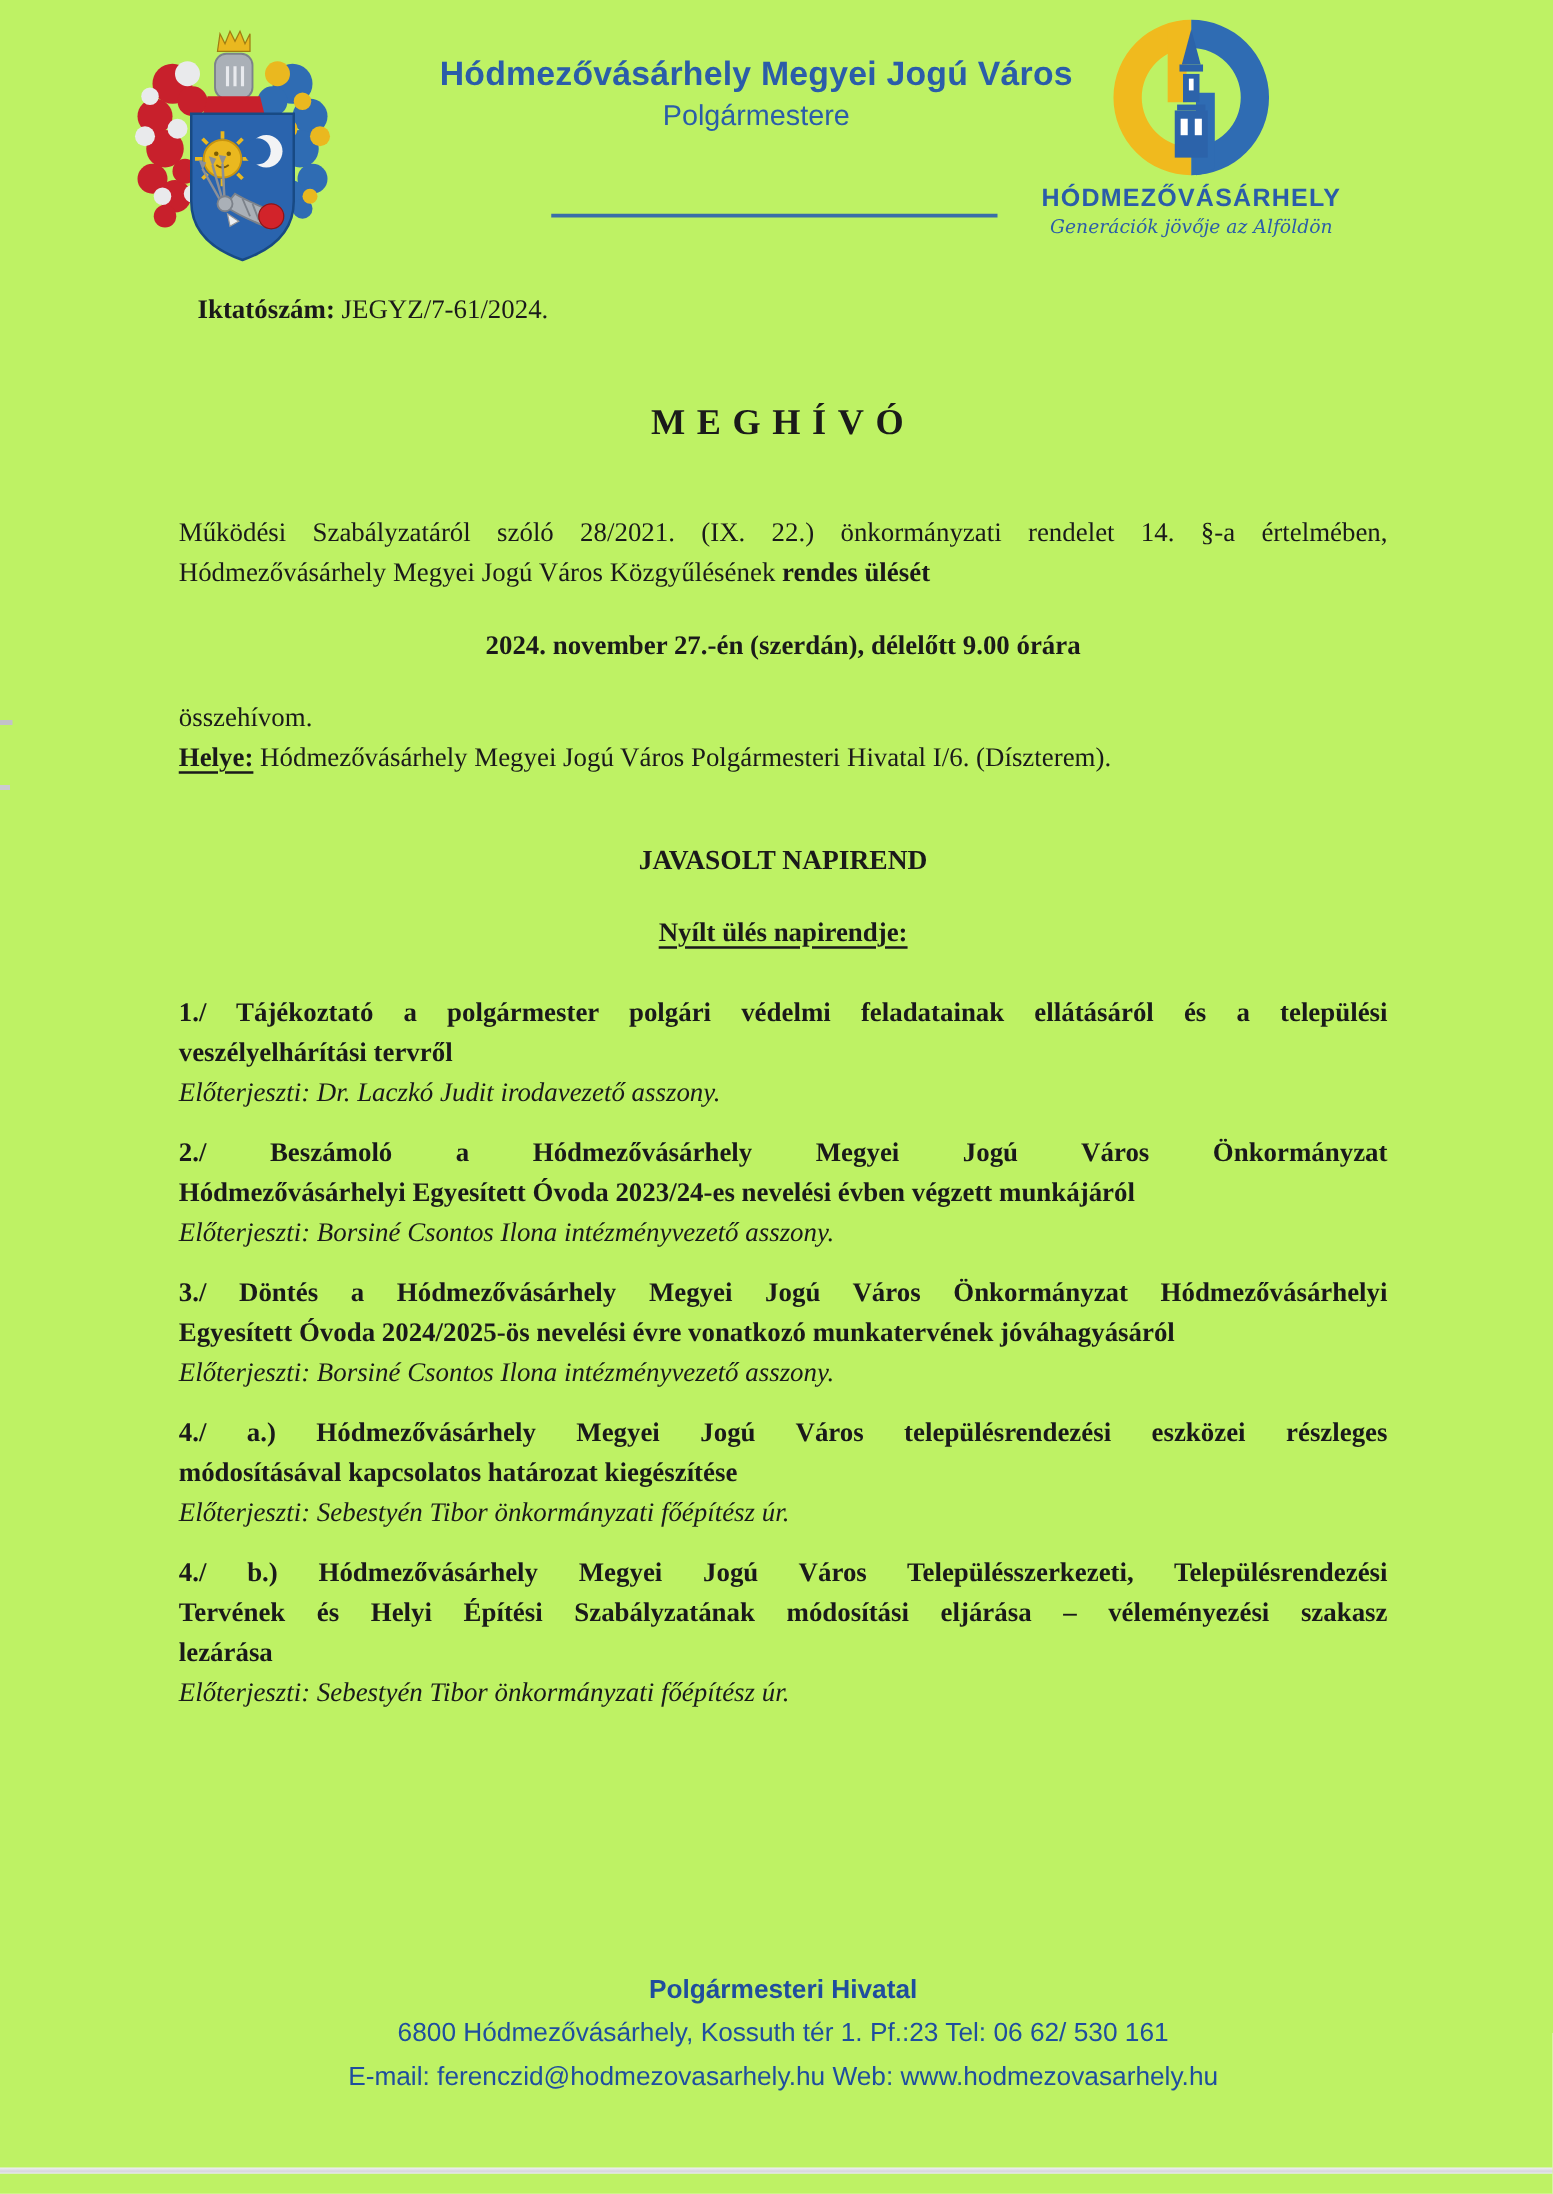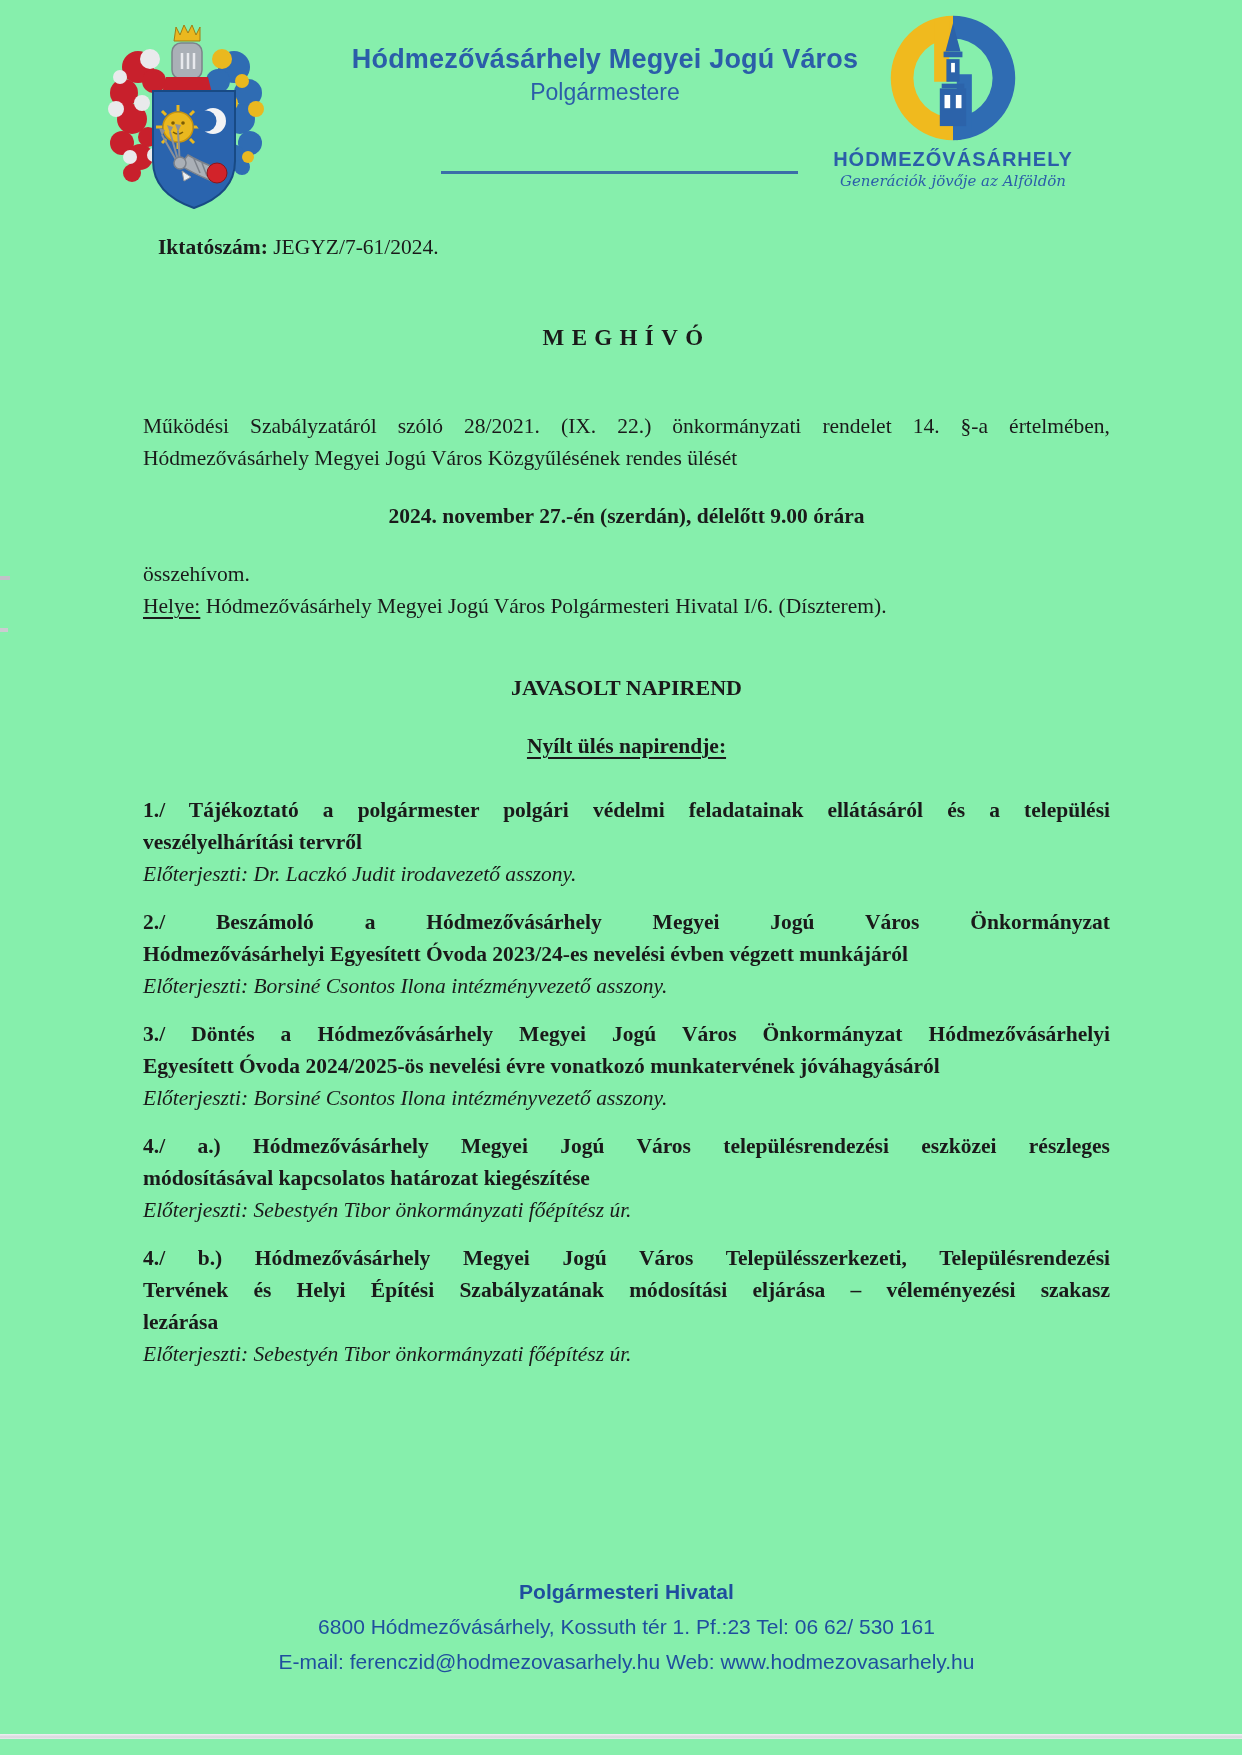--- a/index.html
+++ b/index.html
@@ -5,49 +5,49 @@
   :root{
     --header-blue:#2b5da9;
     --footer-blue:#1f4e9e;
     --line-blue:#3a6ea8;
     --ink:#1a1a1a;
   }
   *{margin:0;padding:0;box-sizing:border-box;}
   html,body{background:#ffffff;}
   body{width:1242px;height:1755px;position:relative;overflow:hidden;
        font-family:"Liberation Serif","DejaVu Serif",serif;color:var(--ink);}
-  .page{position:absolute;inset:0;background:#86efac;}
+  .page{position:absolute;inset:0;background:#bef264;}
 
   
   .coa{position:absolute;left:96px;top:14px;width:180px;height:202px;}
   .head-center{position:absolute;left:265px;top:44px;width:680px;text-align:center;
                font-family:"Liberation Sans","DejaVu Sans",sans-serif;color:var(--header-blue);}
   .ht1{font-size:27px;font-weight:bold;letter-spacing:0.2px;}
   .ht2{font-size:23px;margin-top:4px;}
   .head-rule{position:absolute;left:441px;top:171px;width:357px;height:3px;background:var(--line-blue);}
   .logo{position:absolute;left:828px;top:12px;width:250px;text-align:center;
         font-family:"Liberation Sans","DejaVu Sans",sans-serif;color:var(--header-blue);}
   .logo svg{display:block;margin:0 auto;}
   .logo-name{font-size:20px;font-weight:bold;letter-spacing:1px;margin-top:4px;white-space:nowrap;}
   .logo-tag{font-size:15px;font-style:italic;font-family:"DejaVu Serif",serif;margin-top:1px;white-space:nowrap;}
 
   
   .content{position:absolute;left:143px;top:232px;width:967px;font-size:21.5px;line-height:32px;}
   .ref{padding-left:15px;line-height:30px;}
   .ref b{font-weight:bold;}
-  .title{font-size:23px;font-weight:bold;text-align:center;letter-spacing:0.32em;
+  .title{font-size:29px;font-weight:bold;text-align:center;letter-spacing:0.32em;
          margin-top:64px;line-height:24px;font-family:Liberation Serif, serif;}
   .intro{margin-top:60px;}
   .jline{text-align:justify;text-align-last:justify;}
   .lline{text-align:left;}
   .date{margin-top:26px;text-align:center;font-weight:bold;}
   .convene{margin-top:26px;}
   .place{}
   .u{text-decoration:underline;text-decoration-thickness:2px;text-underline-offset:4px;}
-  b,.b{font-weight:normal;}
+  b,.b{font-weight:bold;}
   .agenda{margin-top:53px;font-size:22px;font-weight:bold;text-align:center;line-height:26px;}
   .open{margin-top:29px;font-weight:bold;}
   .items{margin-top:32px;}
   .item{margin-bottom:16px;}
   .item .t{font-weight:bold;}
   .presenter{font-style:italic;}
 
   
   .footer{position:absolute;left:143px;top:1574px;width:967px;text-align:center;
           font-family:"Liberation Sans","DejaVu Sans",sans-serif;color:var(--footer-blue);

